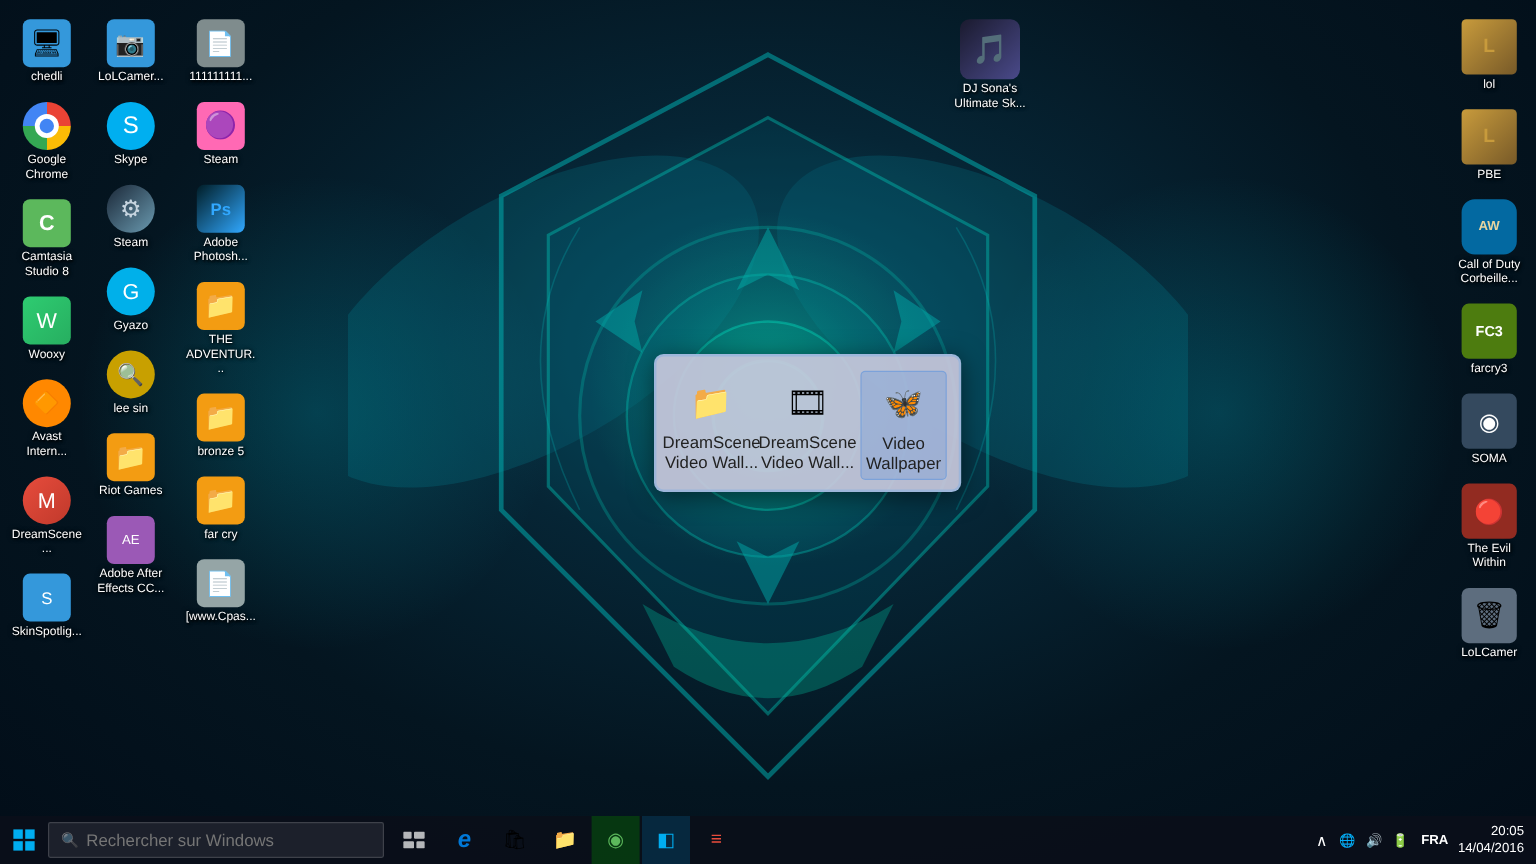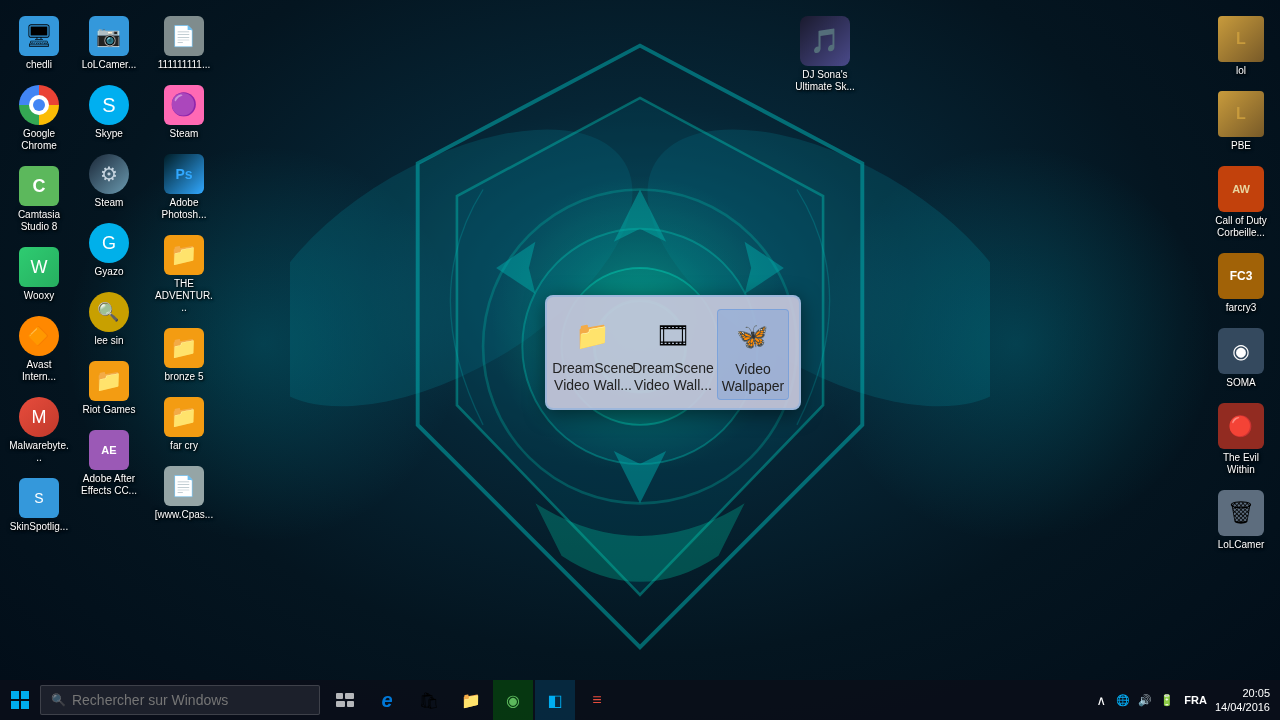--- a/index.html
+++ b/index.html
@@ -307,22 +307,22 @@
     .ic-photoshop { background: linear-gradient(135deg, #001d26, #31a8ff); }
     .ic-wooxy { background: linear-gradient(135deg, #2ecc71, #27ae60); }
     .ic-gyazo { background: #00b0ea; }
     .ic-avast { background: #f80; }
     .ic-malware { background: linear-gradient(135deg, #e74c3c, #c0392b); }
     .ic-skin { background: #3498db; }
     .ic-aftereffects { background: #9b59b6; }
     .ic-cpas { background: #95a5a6; }
     .ic-lol { background: linear-gradient(135deg, #c89b3c, #785a28); }
     .ic-pbe { background: linear-gradient(135deg, #c89b3c, #785a28); }
-    .ic-cod { background: #c2410c; }
-    .ic-fc3 { background: #a16207; }
+    .ic-cod { background: #0369a1; border-radius: 11px; }
+    .ic-fc3 { background: #4d7c0f; }
     .ic-soma { background: #34495e; }
     .ic-evil { background: #922b21; }
     .ic-corbeille { background: #5d6d7e; }
     .ic-folder { background: #f39c12; }
     .ic-chedli { background: #3498db; }
     .ic-lolcam { background: #3498db; }
     .ic-text { background: #7f8c8d; }
 
     .right-icon {
       width: 72px;
@@ -388,21 +388,21 @@
     <div class="desktop-icon">
       <div class="icon-img ic-wooxy" style="font-size:18px;color:#fff;">W</div>
       <span class="icon-label">Wooxy</span>
     </div>
     <div class="desktop-icon">
       <div class="icon-img ic-avast" style="font-size:18px;color:#fff;border-radius:50%;">🔶</div>
       <span class="icon-label">Avast Intern...</span>
     </div>
     <div class="desktop-icon">
       <div class="icon-img ic-malware" style="font-size:18px;color:#fff;border-radius:50%;">M</div>
-      <span class="icon-label">Malwarebyte...</span>
+      <span class="icon-label">DreamScene...</span>
     </div>
     <div class="desktop-icon">
       <div class="icon-img ic-skin" style="font-size:14px;color:#fff;">S</div>
       <span class="icon-label">SkinSpotlig...</span>
     </div>
   </div>
 
   <div class="icon-column-mid">
     <div class="desktop-icon">
       <div class="icon-img ic-lolcam" style="font-size:20px;color:#fff;">📷</div>
@@ -422,21 +422,21 @@
     </div>
     <div class="desktop-icon">
       <div class="icon-img" style="background:#c8a000;border-radius:50%;font-size:18px;color:#fff;">🔍</div>
       <span class="icon-label">lee sin</span>
     </div>
     <div class="desktop-icon">
       <div class="icon-img ic-folder" style="font-size:22px;">📁</div>
       <span class="icon-label">Riot Games</span>
     </div>
     <div class="desktop-icon">
-      <div class="icon-img ic-aftereffects" style="font-size:11px;color:#fff;font-weight:bold;">AE</div>
+      <div class="icon-img ic-aftereffects" style="font-size:11px;color:#fff;font-weight:normal;">AE</div>
       <span class="icon-label">Adobe After Effects CC...</span>
     </div>
   </div>
 
   <div class="icon-column-mid2">
     <div class="desktop-icon">
       <div class="icon-img ic-text" style="font-size:20px;">📄</div>
       <span class="icon-label">111111111...</span>
     </div>
     <div class="desktop-icon">

